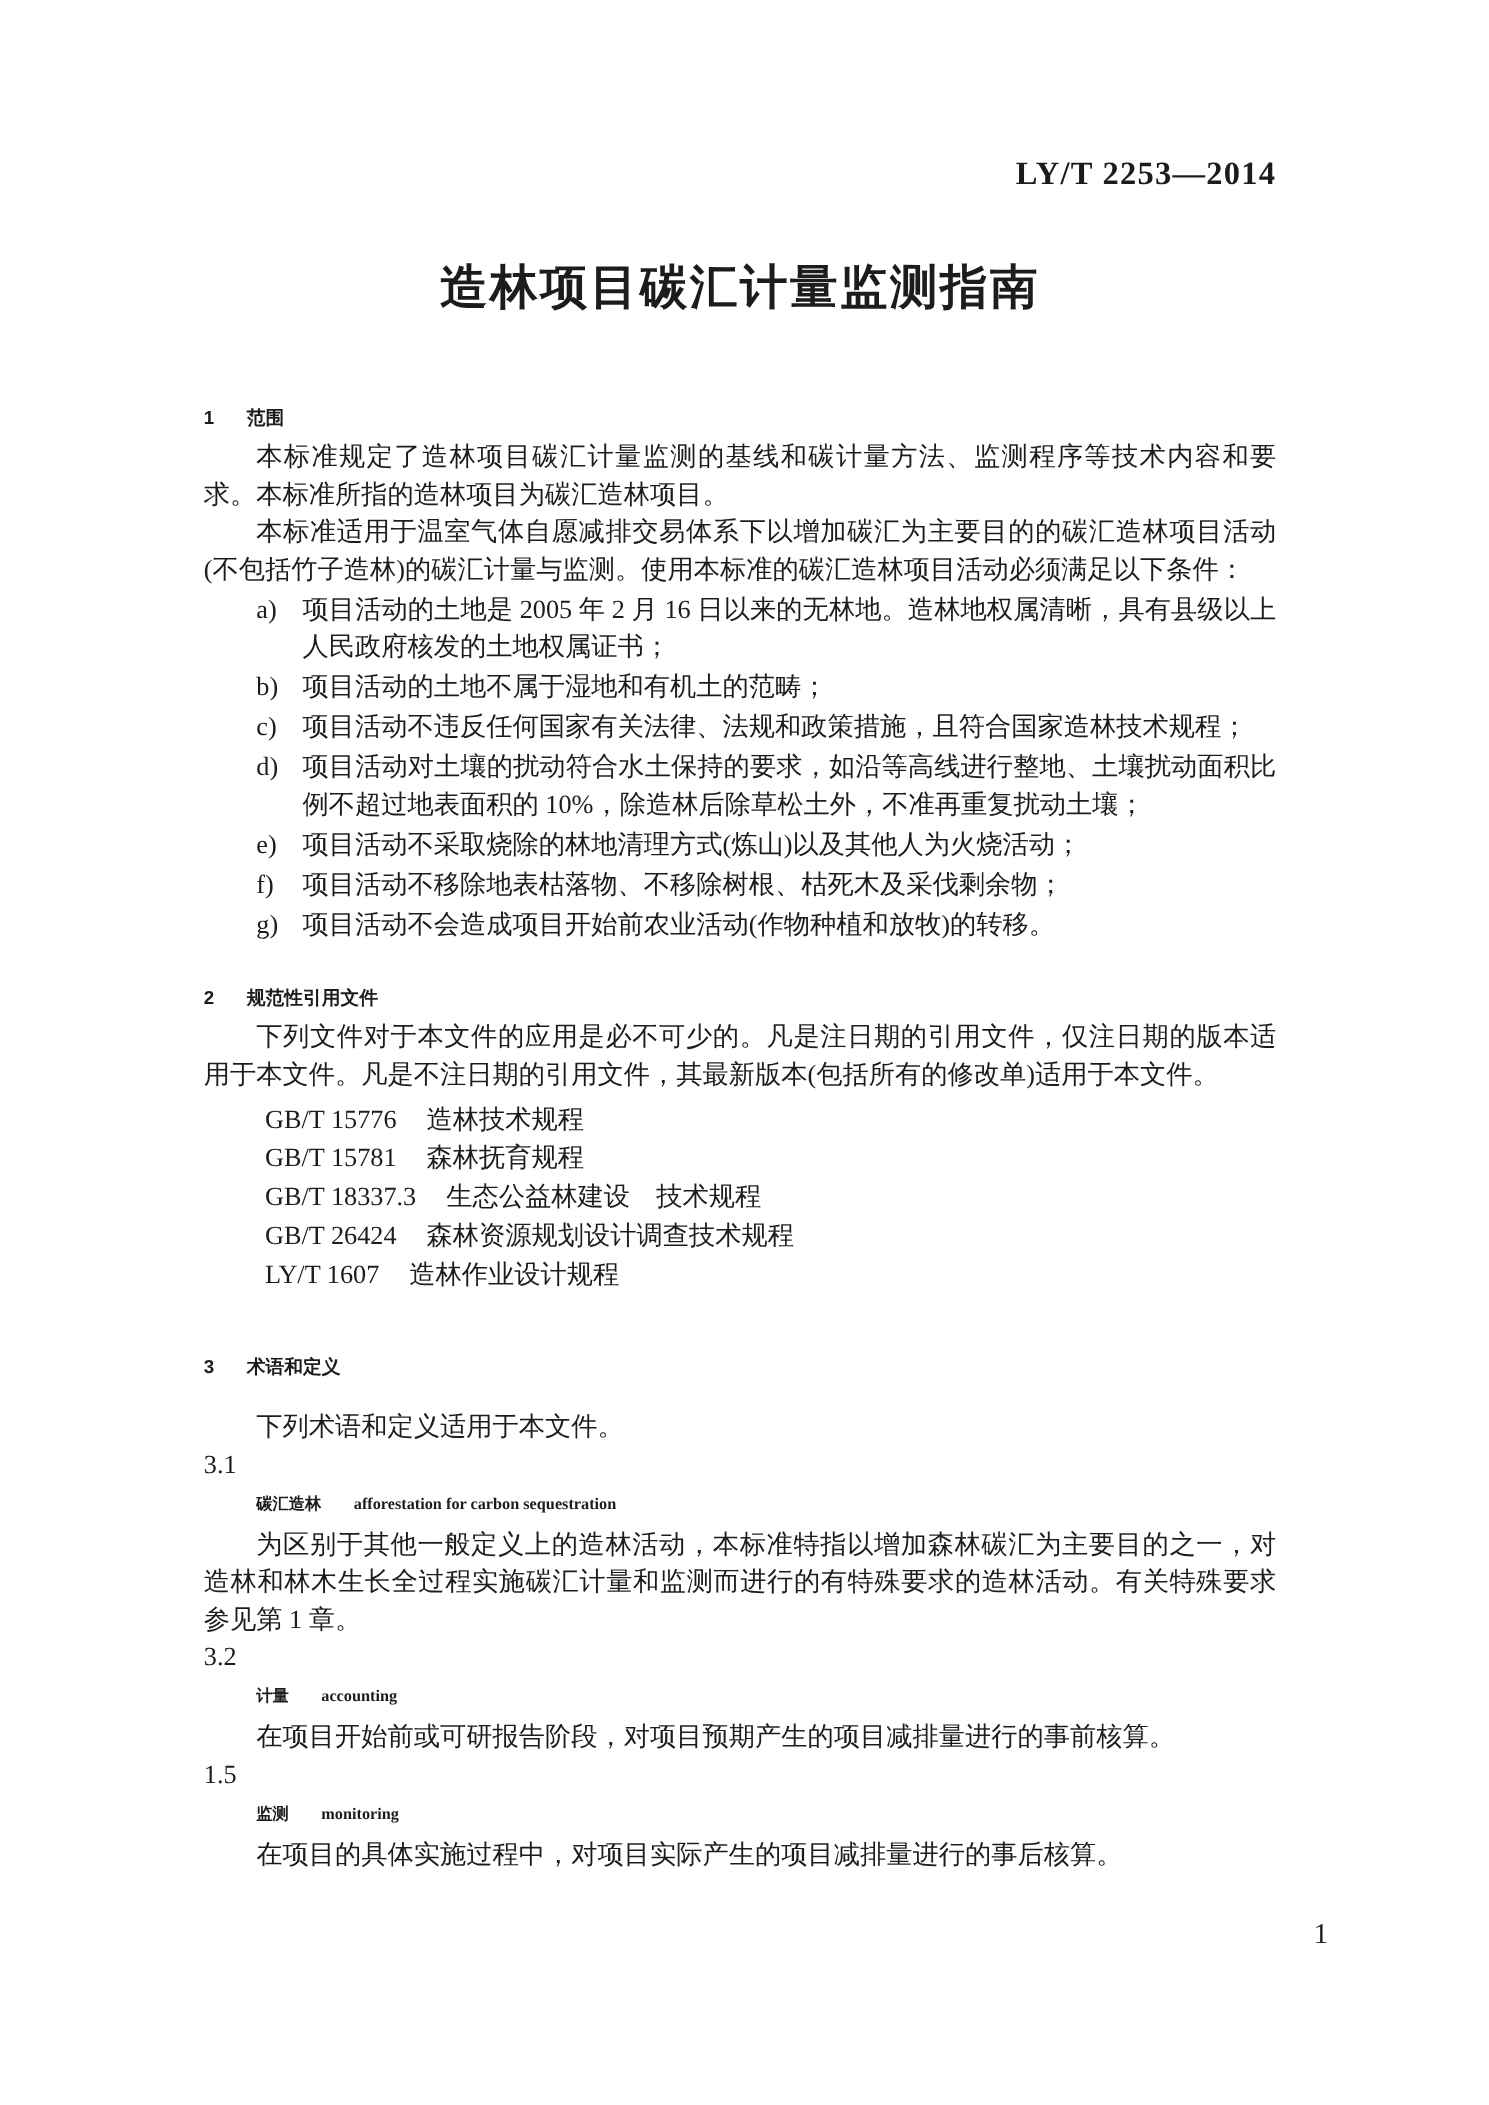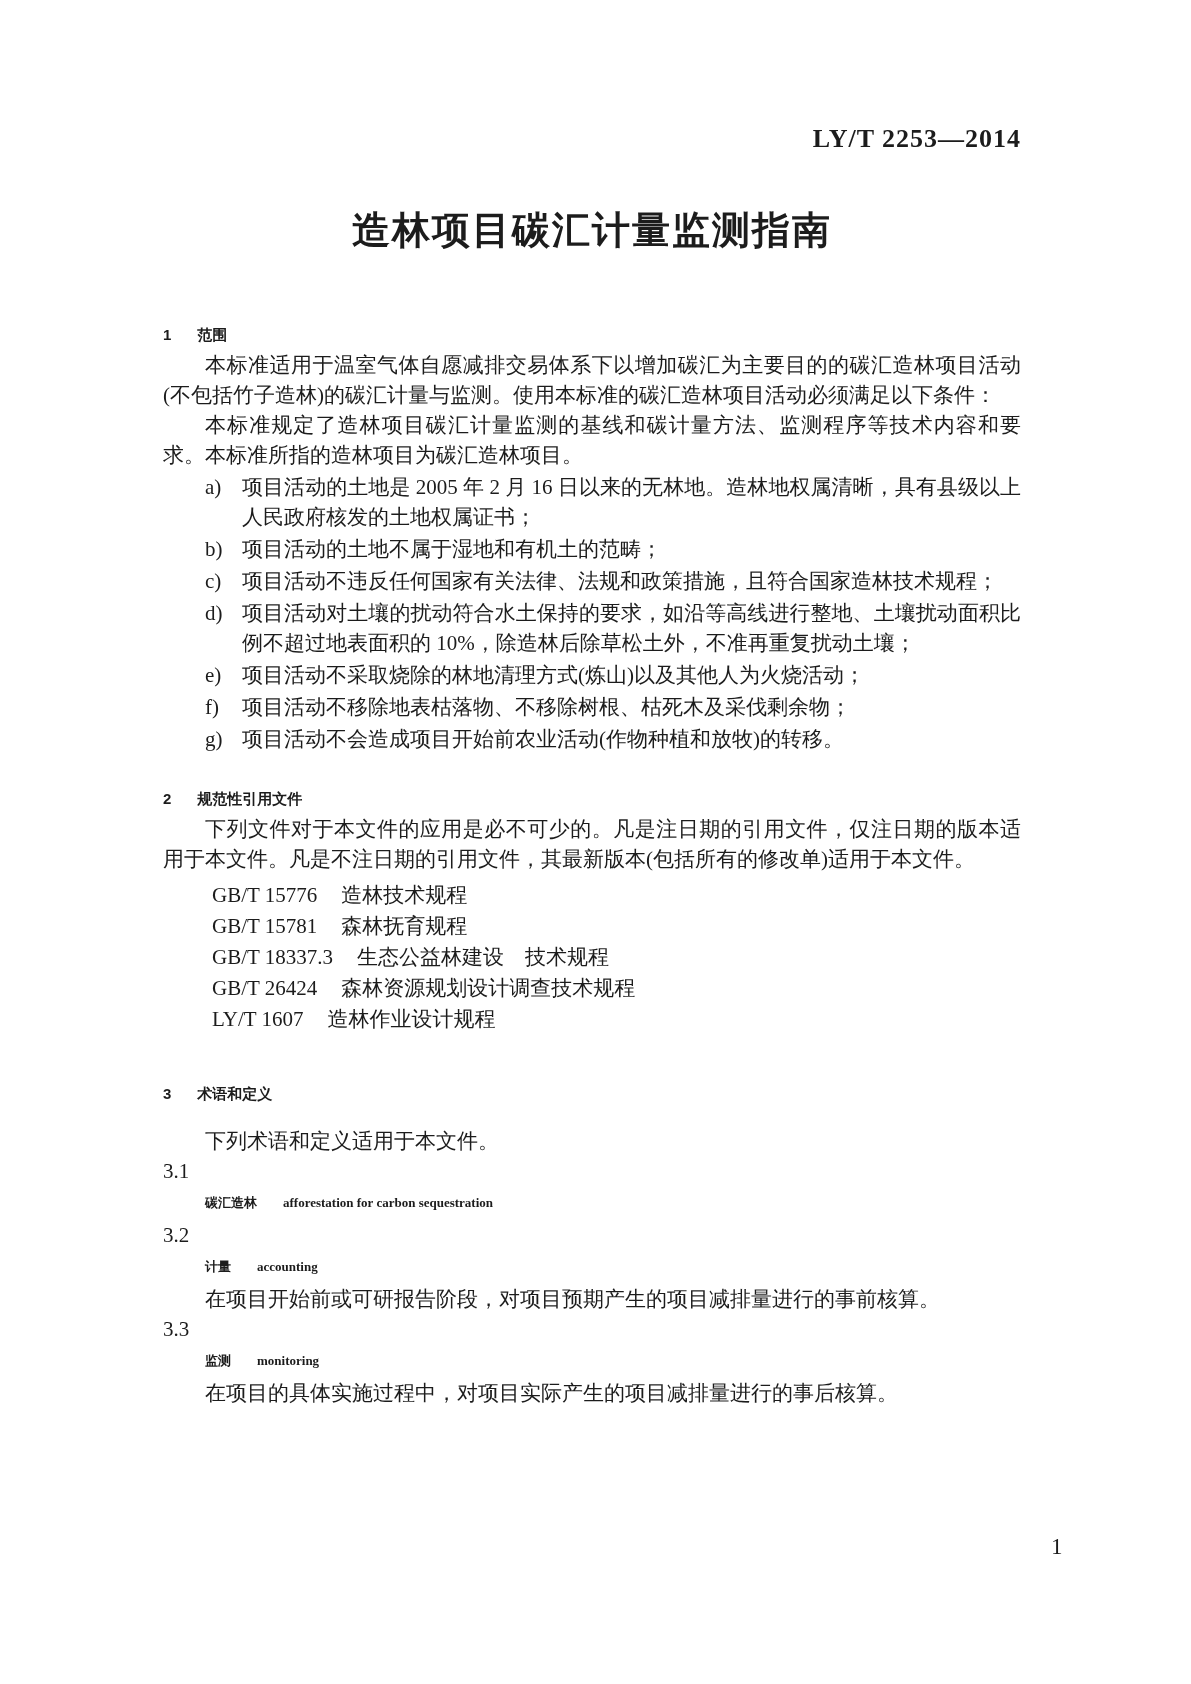--- a/index.html
+++ b/index.html
@@ -104,22 +104,22 @@
 
     <div class="doc-code">LY/T 2253—2014</div>
 
     <div class="doc-title">造林项目碳汇计量监测指南</div>
 
     <div class="sec-head sec1-head">
       <span class="sec-num">1</span><span>范围</span>
     </div>
 
     <div class="body-text">
+      <p class="para first-para">本标准规定了造林项目碳汇计量监测的基线和碳计量方法、监测程序等技术内容和要求。本标准所指的造林项目为碳汇造林项目。</p>
       <p class="para">本标准适用于温室气体自愿减排交易体系下以增加碳汇为主要目的的碳汇造林项目活动(不包括竹子造林)的碳汇计量与监测。使用本标准的碳汇造林项目活动必须满足以下条件：</p>
-      <p class="para first-para">本标准规定了造林项目碳汇计量监测的基线和碳计量方法、监测程序等技术内容和要求。本标准所指的造林项目为碳汇造林项目。</p>
 
       <div class="cond-list">
         <div class="list-item">
           <span class="list-label">a)</span>
           <span class="list-text">项目活动的土地是 2005 年 2 月 16 日以来的无林地。造林地权属清晰，具有县级以上人民政府核发的土地权属证书；</span>
         </div>
         <div class="list-item">
           <span class="list-label">b)</span>
           <span class="list-text">项目活动的土地不属于湿地和有机土的范畴；</span>
         </div>
@@ -177,32 +177,33 @@
     </div>
 
     <div class="body-text terms-block">
       <p class="para intro-para">下列术语和定义适用于本文件。</p>
 
       <div class="term">
         <div class="term-number">3.1</div>
         <div class="term-head">
           <span class="term-zh">碳汇造林</span><span class="term-en">afforestation for carbon sequestration</span>
         </div>
+        <p class="para">为区别于其他一般定义上的造林活动，本标准特指以增加森林碳汇为主要目的之一，对造林和林木生长全过程实施碳汇计量和监测而进行的有特殊要求的造林活动。有关特殊要求参见第 1 章。</p>
       </div>
 
       <div class="term">
         <div class="term-number">3.2</div>
         <div class="term-head">
           <span class="term-zh">计量</span><span class="term-en">accounting</span>
         </div>
         <p class="para">在项目开始前或可研报告阶段，对项目预期产生的项目减排量进行的事前核算。</p>
       </div>
 
       <div class="term">
-        <div class="term-number">3.3</div>
+        <div class="term-number">1.5</div>
         <div class="term-head">
           <span class="term-zh">监测</span><span class="term-en">monitoring</span>
         </div>
         <p class="para">在项目的具体实施过程中，对项目实际产生的项目减排量进行的事后核算。</p>
       </div>
     </div>
 
   </div>
 
   <div class="page-number">1</div>

